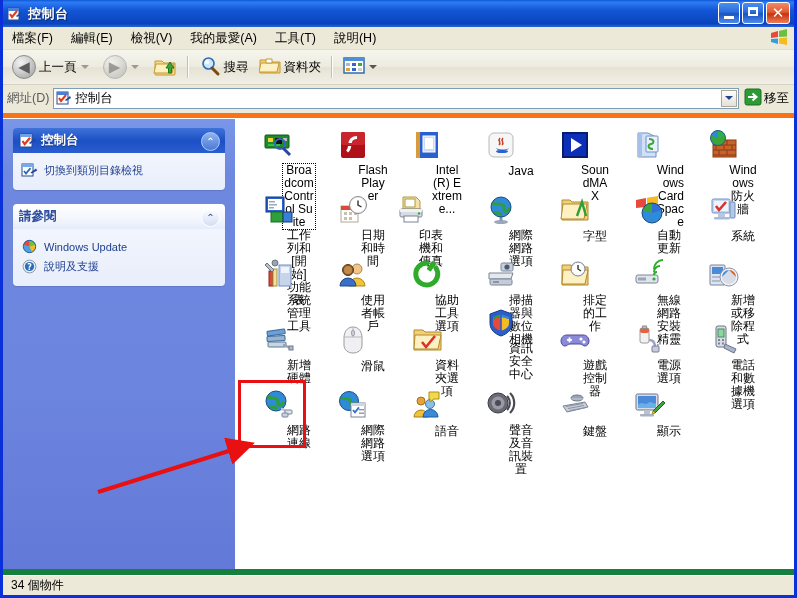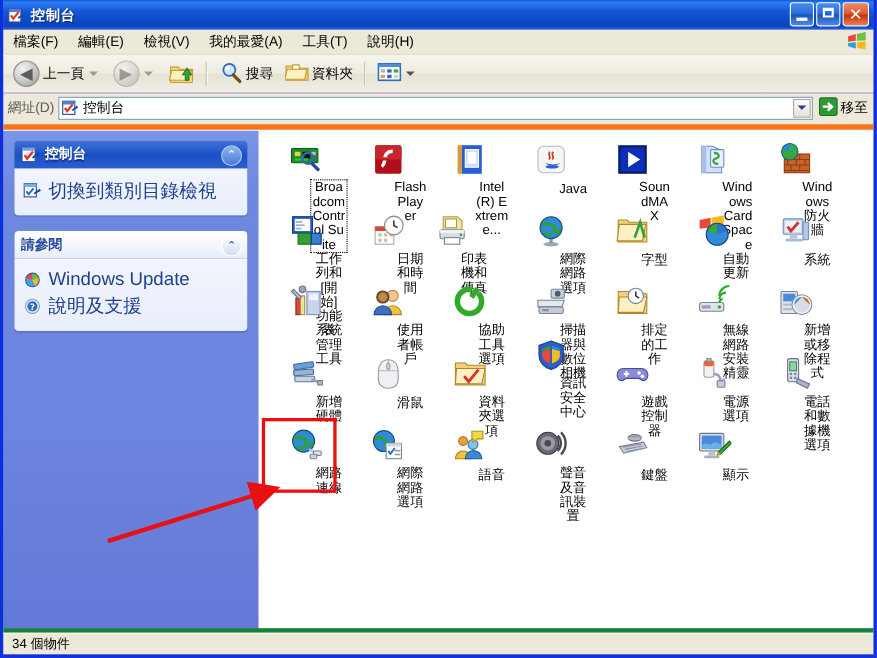--- a/index.html
+++ b/index.html
@@ -113,21 +113,21 @@
     font-size:10px;font-family:"DejaVu Sans",sans-serif;font-weight:bold;
   }
   .chev.on-blue{background:linear-gradient(180deg,#8fb4ef,#4b79d6);color:#fff;border:1px solid #aecdf5;}
   .chev.on-light{background:linear-gradient(180deg,#ffffff,#d3ddf3);color:#3a5fad;border:1px solid #ffffff;}
   .panel-body{
     background:linear-gradient(180deg,#f2f5fd 0%,#e8eefb 100%);
     padding:6px 8px 8px 8px;
   }
   .side-link{display:flex;align-items:center;margin:3px 0;}
   .side-link .li{width:17px;height:17px;margin-right:6px;flex:0 0 17px;position:relative;}
-  .side-link .lt{font-size:17px;color:#1f3f8f;white-space:nowrap;}
+  .side-link .lt{font-size:11px;color:#1f3f8f;white-space:nowrap;}
   
   .listview{
     flex:1;background:#fff;position:relative;overflow:hidden;
   }
   .grid{position:absolute;left:8px;top:6px;width:100%;}
   .cell{
     position:absolute;width:72px;text-align:center;
   }
   .cell .ico{height:36px;display:flex;align-items:flex-end;justify-content:center;margin-bottom:3px;}
   .cell .lbl{
@@ -135,21 +135,21 @@
     padding:0 1px;word-break:break-all;margin-left:40px;
   }
   .cell.focused .lbl{outline:1px dotted #000;}
   .redbox{
     position:absolute;border:3px solid #e81010;box-sizing:border-box;
     pointer-events:none;
   }
   
   .statusbar{
     height:20px;flex:0 0 20px;display:flex;align-items:center;
-    background:#ece9d8;border-top:4px solid #15803d;
+    background:#ece9d8;border-top:6px solid #15803d;
     box-shadow:inset 0 1px 0 #fff;
   }
   .status-text{font-size:12px;color:#000;margin-left:6px;padding-left:2px;}
   .bottom-border{height:3px;background:#0831d9;flex:0 0 3px;}
   
   .annot{position:absolute;left:0;top:0;width:797px;height:598px;pointer-events:none;}
 </style>
 </head>
 <body>
 

